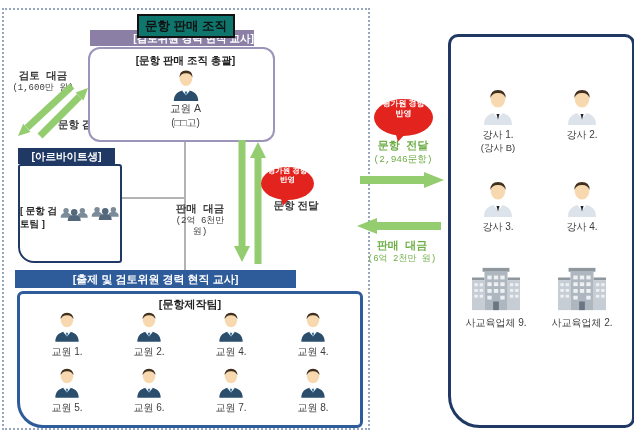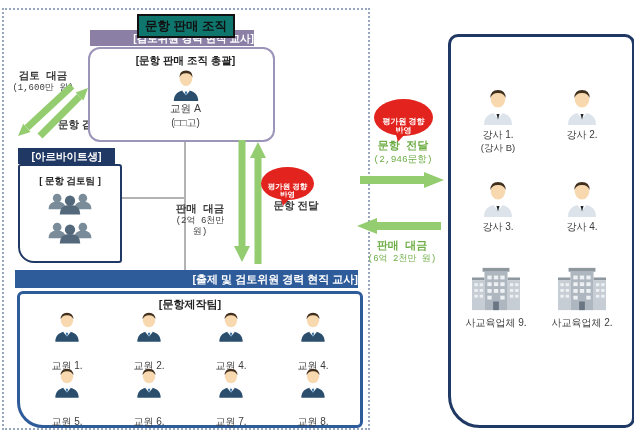--- a/index.html
+++ b/index.html
@@ -15,32 +15,32 @@
               font-weight:bold;font-size:10.5px;text-align:right;line-height:16px;z-index:2;}
   .leader-box{left:88px;top:47px;width:175px;height:91px;background:#fff;border:2px solid #9d94ba;
               border-radius:12px;z-index:2;display:flex;flex-direction:column;align-items:center;padding-left:8px;}
   .leader-role{font-size:10.5px;font-weight:bold;color:#222;margin-top:5px;}
   .leader-name{font-size:10.5px;color:#3c3c3c;margin-top:1px;}
   .leader-school{font-size:10px;color:#3c3c3c;}
 
   .navy-hdr{background:#1f3864;color:#fff;font-weight:bold;text-align:center;}
   .parttime-hdr{left:18px;top:148px;width:97px;height:16px;font-size:10.5px;line-height:16px;}
   .reviewteam-box{left:18px;top:164px;width:100px;height:95px;background:#fff;border:2px solid #1f3864;
-                  border-radius:3px 3px 3px 16px;display:flex;flex-direction:column;align-items:center;z-index:2;}
+                  border-radius:3px 3px 3px 16px;display:flex;flex-direction:row;align-items:center;z-index:2;}
   .reviewteam-label{font-size:9.5px;font-weight:bold;color:#222;margin-top:9px;}
 
-  .maker-hdr{left:15px;top:270px;width:343px;height:18px;background:#2e5b9a;color:#fff;
-             font-weight:bold;font-size:11px;text-align:right;line-height:18px;}
+  .maker-hdr{left:15px;top:270px;width:281px;height:18px;background:#2e5b9a;color:#fff;
+             font-weight:bold;font-size:11px;text-align:center;line-height:18px;}
   .maker-box{left:17px;top:291px;width:340px;height:131px;background:#fff;border:3px solid #2e5b9a;
              border-radius:6px 6px 6px 26px;}
   .maker-title{position:absolute;left:0;right:0;top:3px;text-align:center;font-size:11px;font-weight:bold;color:#222;}
   .t-row{position:absolute;left:6px;right:6px;display:flex;}
   .t-row1{top:16px;} .t-row2{top:72px;}
   .t-cell{flex:1;display:flex;flex-direction:column;align-items:center;}
-  .t-label{font-size:10px;color:#3c3c3c;margin-top:17px;}
+  .t-label{font-size:10px;color:#3c3c3c;margin-top:3px;}
 
   .right-hdr{left:455px;top:13px;width:172px;height:19px;font-size:11px;line-height:19px;}
   .right-box{left:448px;top:34px;width:181px;height:388px;background:#fff;border:3px solid #1f3864;
              border-radius:10px 10px 10px 32px;}
   .r-cell{position:absolute;width:86px;display:flex;flex-direction:column;align-items:center;}
   .r-label{font-size:10px;color:#3c3c3c;margin-top:3px;}
   .r-sub{font-size:9.5px;color:#3c3c3c;}
 
   
   .lbl{color:#3c3c3c;text-align:center;line-height:1.25;font-family:Liberation Mono, monospace;}
@@ -56,21 +56,21 @@
   .deliver-mid b{font-size:11px;} .deliver-mid span{font-size:9.5px;}
   .pay-mid{left:366px;top:240px;width:72px;}
   .pay-mid b{font-size:11px;}
 
   
   .conn-v{left:184px;top:138px;width:2px;height:132px;background:#b3b3b3;}
   .conn-h{left:118px;top:197px;width:66px;height:2px;background:#b3b3b3;}
 
   
   .balloon{background:#e3231d;border-radius:50%;color:#fff;font-weight:bold;text-align:center;
-           display:flex;flex-direction:column;justify-content:flex-end;z-index:4;}
+           display:flex;flex-direction:column;justify-content:flex-start;z-index:4;}
   .balloon:after{content:"";position:absolute;bottom:-6px;left:34%;
                  border-left:5px solid transparent;border-right:5px solid transparent;
                  border-top:9px solid #e3231d;transform:rotate(14deg);}
   .balloon1{left:261px;top:167px;width:53px;height:33px;font-size:7.5px;line-height:1.15;}
   .balloon2{left:374px;top:99px;width:59px;height:37px;font-size:8px;line-height:1.2;}
 
   .arrow-svg{position:absolute;z-index:3;}
   .arrow-svg line{stroke:#94cc70;}
   .arrow-svg polygon{fill:#94cc70;}
 

